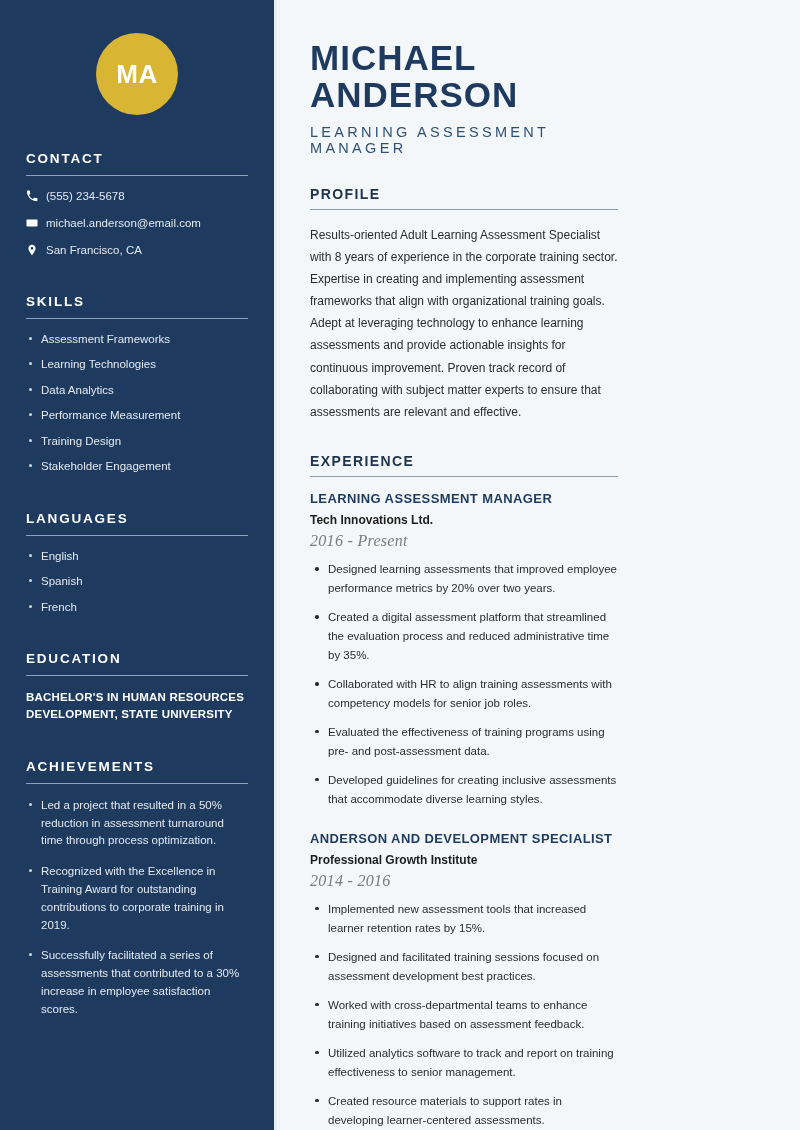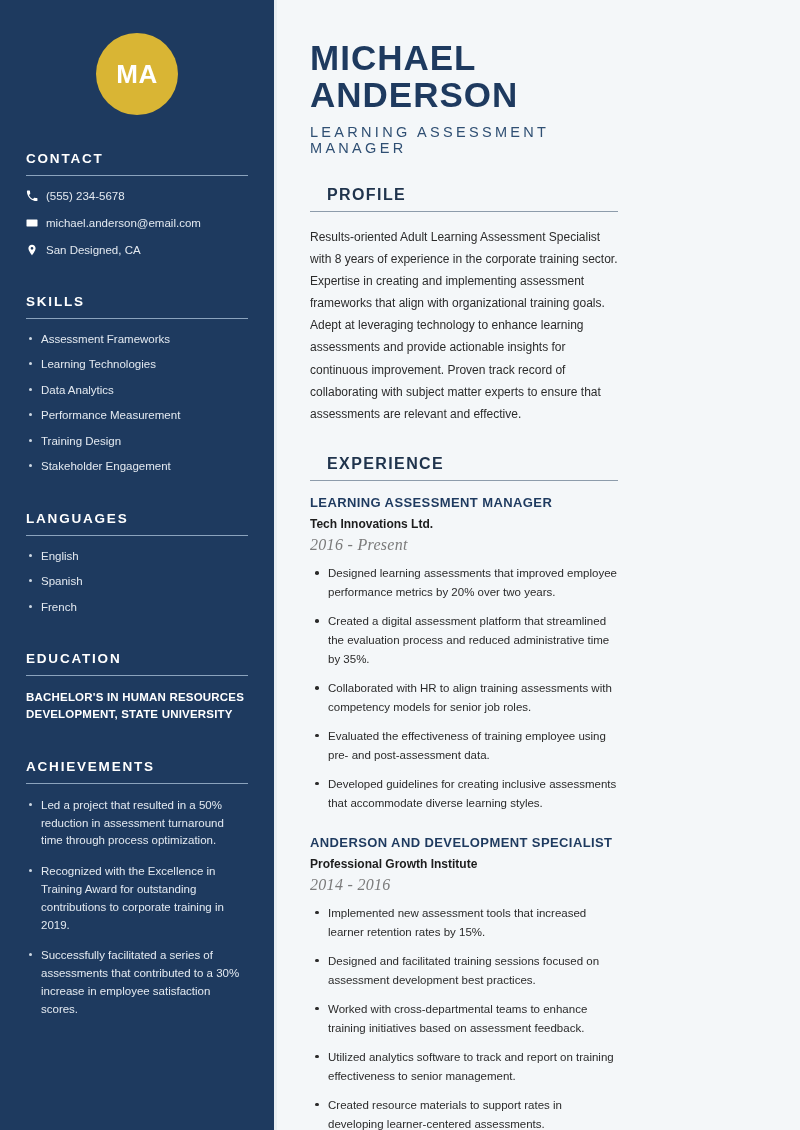--- a/index.html
+++ b/index.html
@@ -112,26 +112,25 @@
   }
   .job-title {
     margin-top:10px;
     font-size:14.5px;
     letter-spacing:3.3px;
     color:#2f4f73;
   }
 
   .sec-h {
     margin-top:30px;
-    font-size:16px;
+    font-size:14px;
     font-weight:bold;
     letter-spacing:1.4px;
     color:#20344d;
     text-transform:uppercase;
-    margin-left:17px;
   }
   .sec-rule {
     border:0; border-top:1px solid #8d9cab;
     margin:7px 0 14px 0;
   }
 
   .profile-p {
     font-size:12px;
     line-height:1.85;
     color:#2b2b2b;
@@ -204,21 +203,21 @@
               </svg>
           </span>
           <span>michael.anderson@email.com</span>
         </div>
         <div class="contact-row">
           <span class="ico">
             <svg width="12" height="12" viewBox="0 0 24 24" fill="#ffffff">
                 <path d="M12 1.5c-4 0-7.2 3.2-7.2 7.2 0 5.4 7.2 13.8 7.2 13.8s7.2-8.4 7.2-13.8c0-4-3.2-7.2-7.2-7.2zm0 9.9a2.7 2.7 0 110-5.4 2.7 2.7 0 010 5.4z"></path>
               </svg>
           </span>
-          <span>San Designed, CA</span>
+          <span>San Francisco, CA</span>
         </div>
       </div>
 
       <h2 class="side-h">SKILLS</h2>
       <hr class="side-rule">
       <ul class="side-list">
         <li>Assessment Frameworks</li>
         <li>Learning Technologies</li>
         <li>Data Analytics</li>
         <li>Performance Measurement</li>
@@ -262,21 +261,21 @@
     <hr class="sec-rule">
 
     <div class="exp-block">
       <div class="exp-title">LEARNING ASSESSMENT MANAGER</div>
       <div class="exp-company">Tech Innovations Ltd.</div>
       <div class="exp-dates">2016 - Present</div>
       <ul class="exp-list">
         <li>Designed learning assessments that improved employee performance metrics by 20% over two years.</li>
         <li>Created a digital assessment platform that streamlined the evaluation process and reduced administrative time by 35%.</li>
         <li>Collaborated with HR to align training assessments with competency models for senior job roles.</li>
-        <li>Evaluated the effectiveness of training employee using pre- and post-assessment data.</li>
+        <li>Evaluated the effectiveness of training programs using pre- and post-assessment data.</li>
         <li>Developed guidelines for creating inclusive assessments that accommodate diverse learning styles.</li>
       </ul>
     </div>
 
     <div class="exp-block">
       <div class="exp-title">ANDERSON AND DEVELOPMENT SPECIALIST</div>
       <div class="exp-company">Professional Growth Institute</div>
       <div class="exp-dates">2014 - 2016</div>
       <ul class="exp-list">
         <li>Implemented new assessment tools that increased learner retention rates by 15%.</li>

